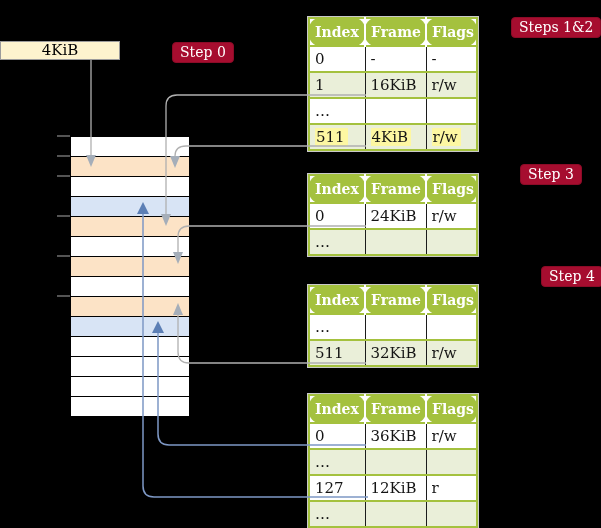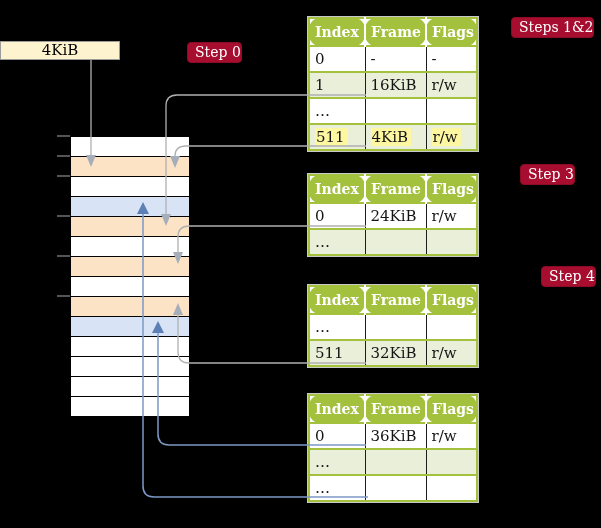--- a/index.html
+++ b/index.html
@@ -10,21 +10,21 @@
   }
   
   .framelabel {
     position:absolute; left:0; top:41px; width:118px; height:17px;
     background:#fdf3ce; border:1px solid #9b9b9b;
     text-align:center; font-size:15px; line-height:17px; color:#000;
   }
   
   .badge {
     position:absolute; background:#a60d2f; color:#fff;
-    font-size:14px; line-height:16px; padding:1px 0 2px 7px;
+    font-size:14px; line-height:16px; padding:1px 7px 2px 7px;
     border-radius:4px; border:1px solid #8c0b27; white-space:nowrap;
   }
   
   .memstrip {
     position:absolute; left:70px; top:136px; width:118px;
     border:1px solid #000; background:#fff;
   }
   .mem-row { height:19px; border-bottom:1px solid #000; }
   .mem-row:last-child { border-bottom:none; }
   .mem-row.free  { background:#ffffff; }
@@ -55,21 +55,21 @@
   svg.overlay {
     position:absolute; left:0; top:0; width:601px; height:528px;
     z-index:5; pointer-events:none;
   }
 </style>
 </head>
 <body>
 
 <div class="framelabel">4KiB</div>
 
-<div class="badge" style="left:187px; top:42px;">Step 0</div>
+<div class="badge" style="left:172px; top:42px;">Step 0</div>
 <div class="badge" style="left:511px; top:17px;">Steps 1&amp;2</div>
 <div class="badge" style="left:520px; top:164px;">Step 3</div>
 <div class="badge" style="left:541px; top:266px;">Step 4</div>
 
 <div class="memstrip">
     <div class="mem-row free"></div>
     <div class="mem-row table"></div>
     <div class="mem-row free"></div>
     <div class="mem-row page"></div>
     <div class="mem-row table"></div>
@@ -191,20 +191,25 @@
   <tbody>
     <tr>
       <td>0</td>
       <td>36KiB</td>
       <td>r/w</td>
     </tr>
     <tr>
       <td>…</td>
       <td></td>
       <td></td>
+    </tr>
+    <tr>
+      <td>127</td>
+      <td>12KiB</td>
+      <td>r</td>
     </tr>
     <tr>
       <td>…</td>
       <td></td>
       <td></td>
     </tr>
   </tbody>
 </table>
 
 <svg class="overlay" viewBox="0 0 601 528">

